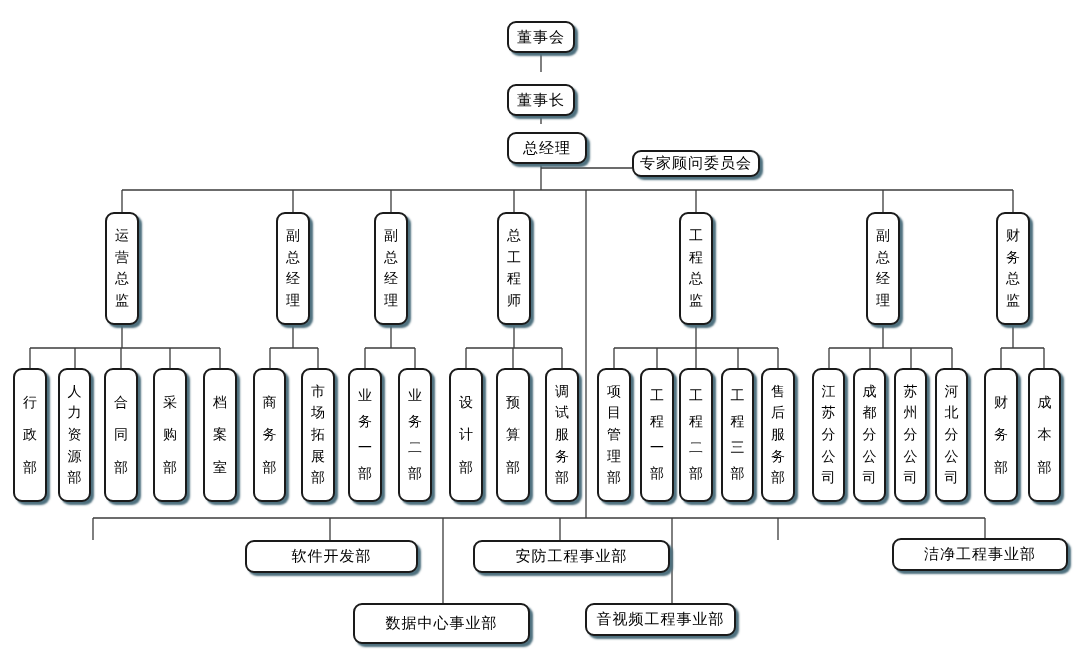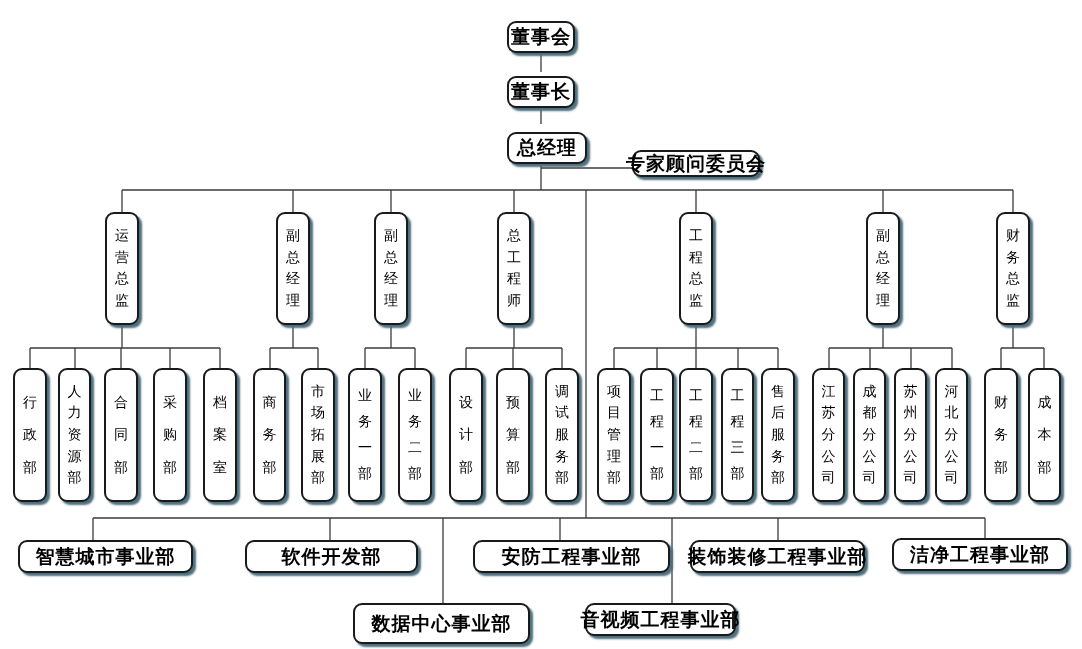--- a/index.html
+++ b/index.html
@@ -35,24 +35,23 @@
     background: var(--fill);
     border: 2px solid var(--border);
     border-radius: 9px;
     box-shadow: 3px 3px 2px 0 var(--shadow);
     display: flex;
     align-items: center;
     justify-content: center;
     color: var(--text);
   }
   .node.h {
-    font-size: 19px;
+    font-size: 15px;
     letter-spacing: 1px;
     white-space: nowrap;
-    font-weight: bold;
   }
   .node.v {
     flex-direction: column;
     justify-content: space-evenly;
     padding: 7px 0;
     font-size: 14px;
     line-height: 1;
   }
   .node.v span { display: block; line-height: 1; }
 </style>
@@ -74,21 +73,21 @@
       M365 348 H415 M365 348 V368 M415 348 V368
       M466 348 H562 M466 348 V368 M513 348 V368 M562 348 V368
       M614 348 H778 M614 348 V368 M657 348 V368 M696 348 V368 M738 348 V368 M778 348 V368
       M829 348 H952 M829 348 V368 M870 348 V368 M911 348 V368 M952 348 V368
       M1001 348 H1044 M1001 348 V368 M1044 348 V368
       M93 518 H985
       M93 518 V540 M330 518 V540 M443 518 V603 M560 518 V540 M672 518 V603 M778 518 V540 M985 518 V540"></path>
   </svg>
 
   <div class="node h" style="left:507px; top:21px;  width:68px; height:32px">董事会</div>
-  <div class="node h" style="left:507px; top:76px;  width:68px; height:32px">董事长</div>
+  <div class="node h" style="left:507px; top:84px;  width:68px; height:32px">董事长</div>
   <div class="node h" style="left:507px; top:132px; width:80px; height:32px">总经理</div>
   <div class="node h" style="left:632px; top:150px; width:128px; height:27px">专家顾问委员会</div>
 
   <div class="node v" style="left:105px; top:212px; width:34px; height:113px">
       <span>运</span>
       <span>营</span>
       <span>总</span>
       <span>监</span>
     </div>
   <div class="node v" style="left:276px; top:212px; width:34px; height:113px">
@@ -266,22 +265,20 @@
       <span>财</span>
       <span>务</span>
       <span>部</span>
     </div>
   <div class="node v" style="left:1028px; top:368px; width:33px; height:134px">
       <span>成</span>
       <span>本</span>
       <span>部</span>
     </div>
 
-  <div class="node h" style="left:18px;  top:540px; width:175px; height:33px">智慧城市事业部</div>
   <div class="node h" style="left:245px; top:540px; width:173px; height:33px">软件开发部</div>
   <div class="node h" style="left:473px; top:540px; width:197px; height:33px">安防工程事业部</div>
-  <div class="node h" style="left:690px; top:540px; width:175px; height:33px">装饰装修工程事业部</div>
   <div class="node h" style="left:892px; top:538px; width:176px; height:33px">洁净工程事业部</div>
 
   <div class="node h" style="left:353px; top:603px; width:177px; height:41px">数据中心事业部</div>
   <div class="node h" style="left:585px; top:603px; width:151px; height:33px">音视频工程事业部</div>
 
 </div>
 
 </body></html>

